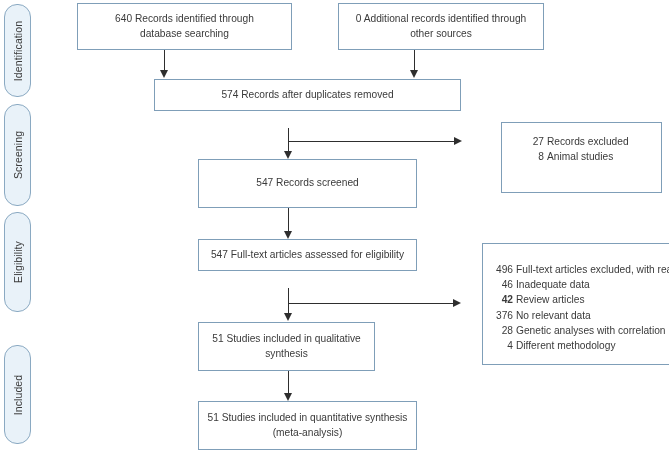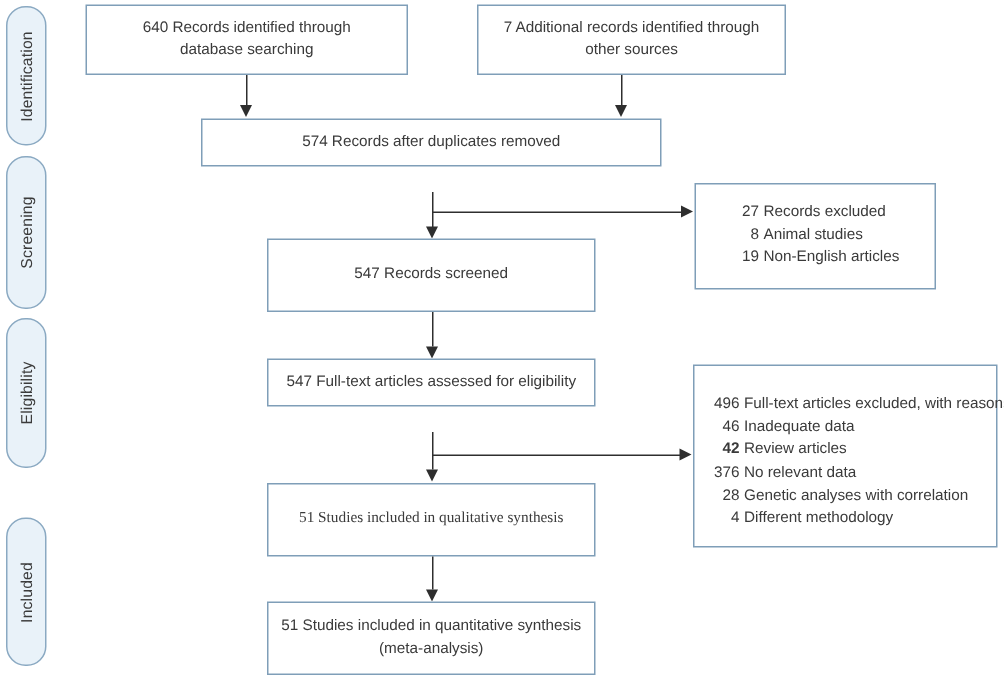--- a/index.html
+++ b/index.html
@@ -42,20 +42,21 @@
 
   
   .node {
     position: absolute;
     border: 1px solid #7f9eb8;
     background: #ffffff;
     box-sizing: border-box;
     display: flex;
     align-items: center;
     justify-content: center;
+    margin-left: 20px;
   }
   .node-text {
     font-size: 10.2px;
     line-height: 14.5px;
     color: #3a3a3a;
     text-align: center;
     padding: 0 6px;
     white-space: pre-line;
   }
 
@@ -134,52 +135,48 @@
   <div class="phase" style="top:345px; height:99px;">
     <span class="phase-label">Included</span>
   </div>
 
   <div class="node" style="left:57px; top:3px; width:215px; height:47px;">
     <div class="node-text">640 Records identified through
 database searching</div>
   </div>
 
   <div class="node" style="left:318px; top:3px; width:206px; height:47px;">
-    <div class="node-text">7 Additional records identified through
+    <div class="node-text">0 Additional records identified through
 other sources</div>
   </div>
 
   <div class="vline" style="left:164px; top:50px; height:20px;"></div>
   <div class="arrow-down" style="left:160px; top:70px;"></div>
 
   <div class="vline" style="left:414px; top:50px; height:20px;"></div>
   <div class="arrow-down" style="left:410px; top:70px;"></div>
 
   <div class="node" style="left:134px; top:79px; width:307px; height:32px;">
     <div class="node-text">574 Records after duplicates removed</div>
   </div>
 
   <div class="vline" style="left:288px; top:128px; height:24px;"></div>
   <div class="arrow-down" style="left:284px; top:151px;"></div>
   <div class="hline" style="left:288px; top:141px; width:167px;"></div>
   <div class="arrow-right" style="left:454px; top:137px;"></div>
 
-  <div class="node excl" style="left:463px; top:122px; width:161px; height:71px; padding-top:11px;">
+  <div class="node excl" style="left:481px; top:122px; width:161px; height:71px; padding-top:11px;">
     <ul class="excl-list" style="padding-left:24px;">
       <li>
         <span class="excl-num" style="width:18px;">27</span>
         <span class="excl-txt">Records excluded</span>
       </li>
       <li>
         <span class="excl-num" style="width:18px;">8</span>
         <span class="excl-txt">Animal studies</span>
-      </li>
-      <li>
-        <span class="excl-num" style="width:18px;">19</span>
-        <span class="excl-txt">Non-English articles</span>
       </li>
     </ul>
   </div>
 
   <div class="node" style="left:178px; top:159px; width:219px; height:49px;">
     <div class="node-text">547 Records screened</div>
   </div>
 
   <div class="vline" style="left:288px; top:208px; height:23px;"></div>
   <div class="arrow-down" style="left:284px; top:231px;"></div>
@@ -215,21 +212,21 @@
         <span class="excl-num" style="width:24px;">28</span>
         <span class="excl-txt">Genetic analyses with correlation</span>
       </li>
       <li>
         <span class="excl-num" style="width:24px;">4</span>
         <span class="excl-txt">Different methodology</span>
       </li>
     </ul>
   </div>
 
-  <div class="node" style="left:178px; top:322px; width:219px; height:49px;font-family:Liberation Serif, serif;">
+  <div class="node" style="left:178px; top:322px; width:177px; height:49px;">
     <div class="node-text">51 Studies included in qualitative synthesis</div>
   </div>
 
   <div class="vline" style="left:288px; top:371px; height:22px;"></div>
   <div class="arrow-down" style="left:284px; top:393px;"></div>
 
   <div class="node" style="left:178px; top:401px; width:219px; height:49px;">
     <div class="node-text">51 Studies included in quantitative synthesis
 (meta-analysis)</div>
   </div>

